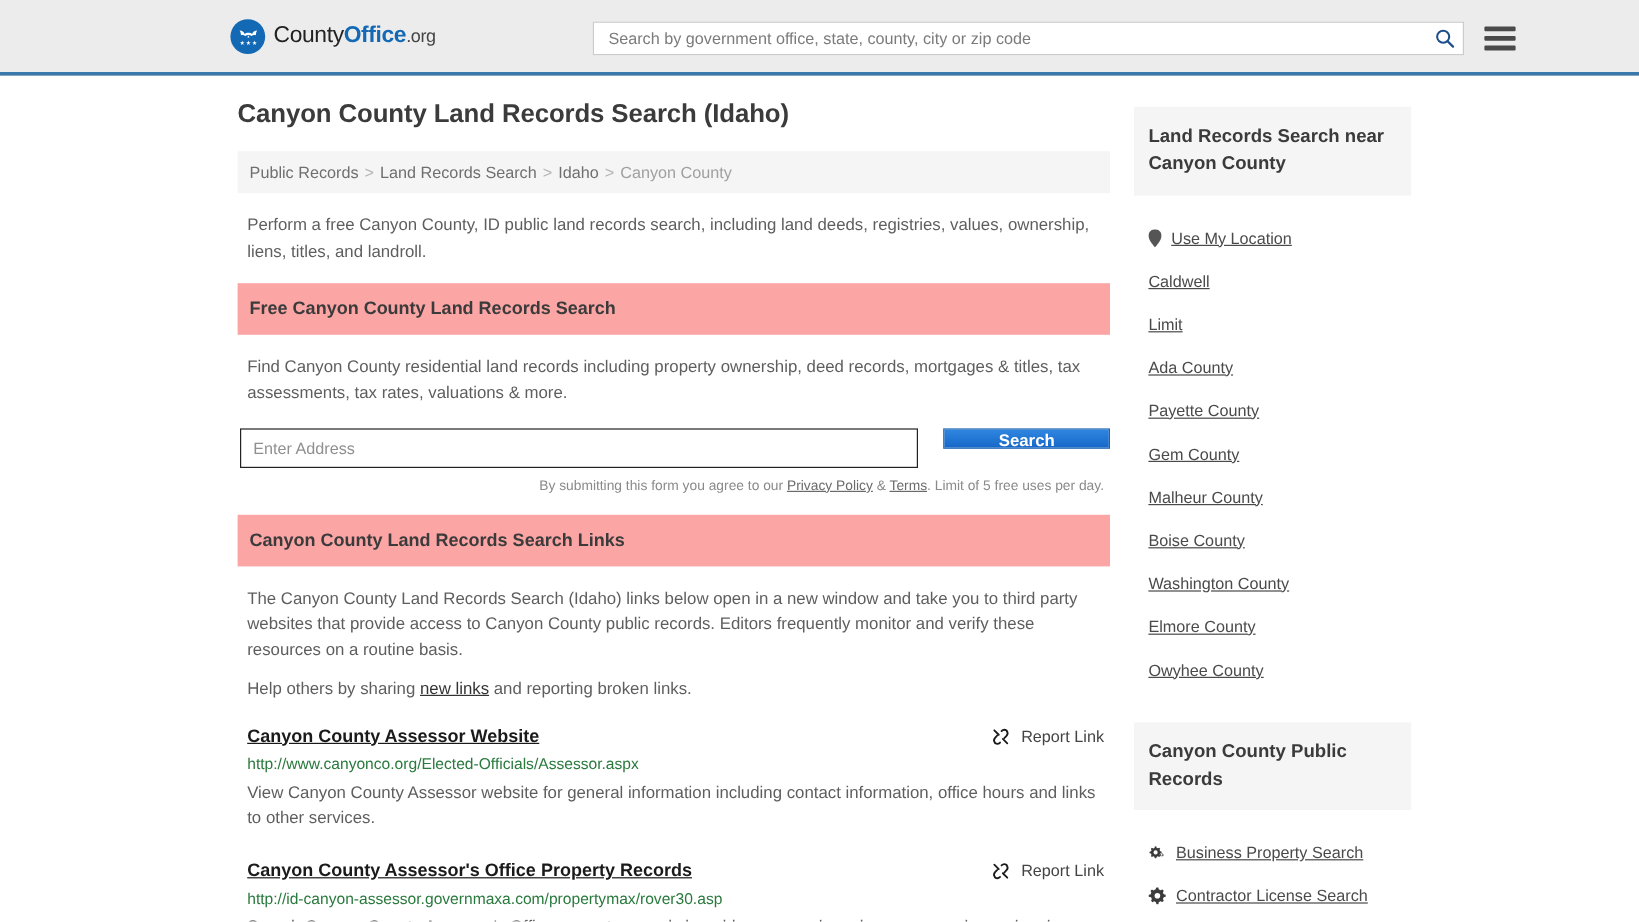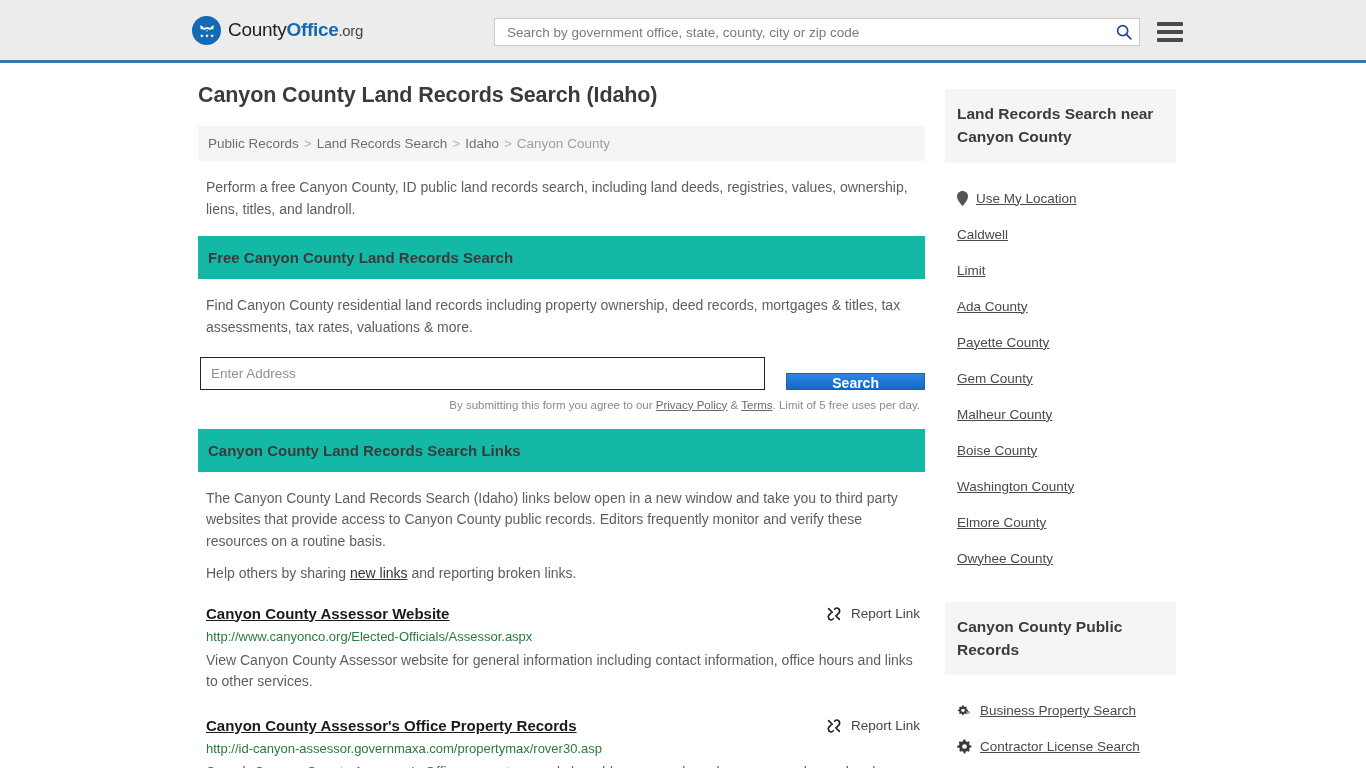--- a/index.html
+++ b/index.html
@@ -46,21 +46,21 @@
   .logo-text .org { font-size: 15px; color: #444; }
 
   .search-area {
     position: absolute;
     left: 494px;
     top: 18px;
     display: flex;
     align-items: center;
   }
   .search-box {
-    width: 646px;
+    width: 726px;
     height: 28px;
     background: #fff;
     border: 1px solid #ccc;
     display: flex;
     align-items: center;
     padding: 0 6px 0 10px;
   }
   .search-box input {
     flex: 1;
     border: 0;
@@ -117,21 +117,21 @@
     font-size: 13.5px;
   }
   .breadcrumb a {
     color: #6f6f6f;
     text-decoration: none;
   }
   .breadcrumb .sep { color: #b5b5b5; margin: 0 5px; }
   .breadcrumb .cur { color: #a0a0a0; }
 
   .section-head {
-    background: #14b8a6;
+    background: #fca5a5;
     padding: 13px 10px;
     font-size: 15px;
     font-weight: bold;
     color: #3b3b3b;
   }
 
   p.body-text {
     font-size: 14px;
     line-height: 1.55;
     color: #5e5e5e;
@@ -139,21 +139,20 @@
     max-width: 712px;
   }
   p.body-text.tight { margin-bottom: 10px; }
   p.body-text a { color: #333; text-decoration: underline; }
 
   
   .addr-form {
     display: flex;
     margin: 18px 0 0 2px;
     gap: 21px;
-    align-items: flex-end;
   }
   .addr-input {
     width: 575px;
     height: 33px;
     border: 1.5px solid #222;
     padding: 0 10px;
     font-family: "Liberation Sans", sans-serif;
     font-size: 13.5px;
     color: #444;
     outline: none;

